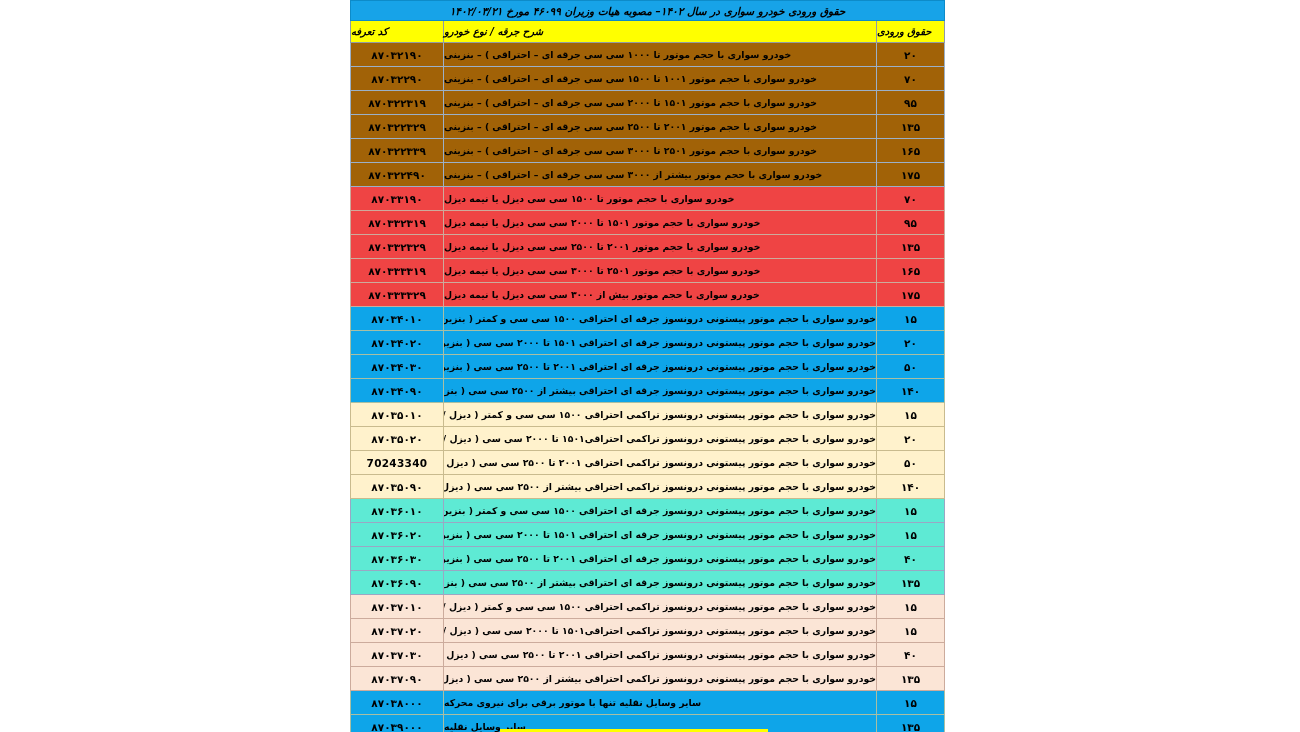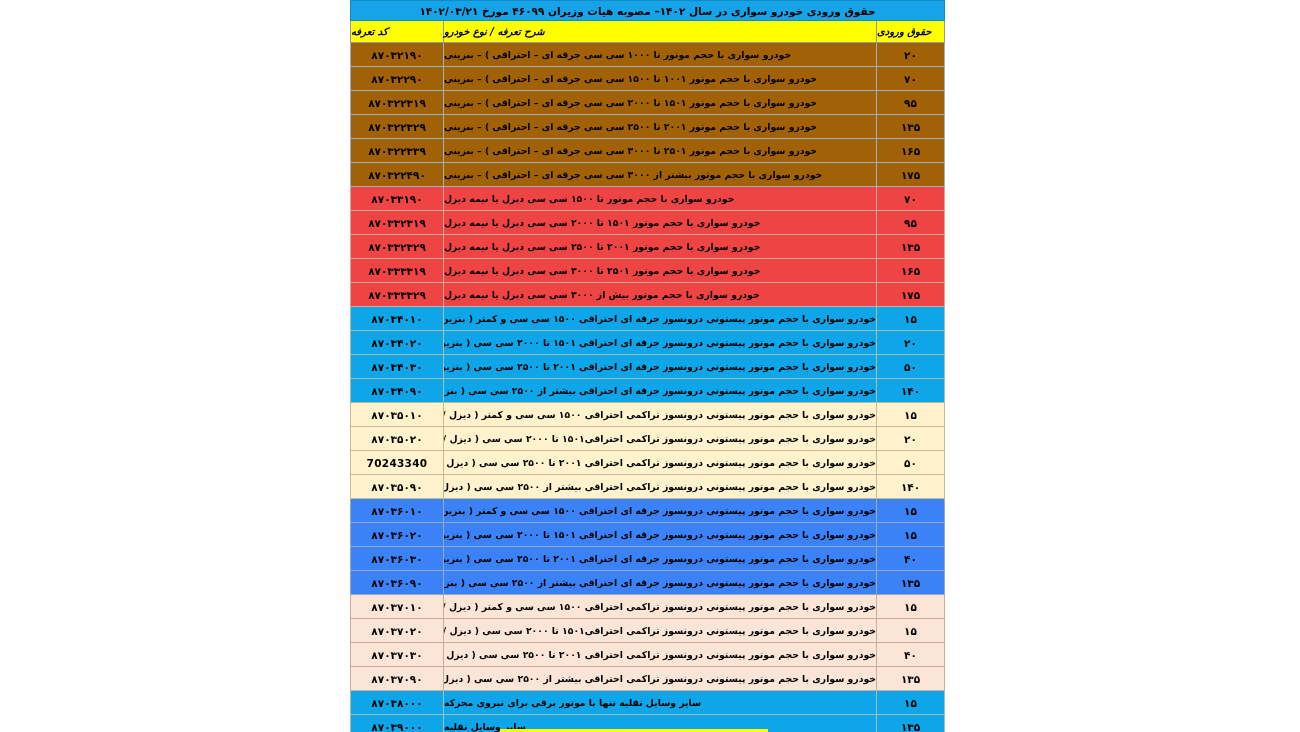--- a/index.html
+++ b/index.html
@@ -38,20 +38,21 @@
   
   tr.title-row td {
     background: #17a3e8;
     color: #000000;
     text-align: center;
     height: 19px;
     font-size: 10.5px;
     letter-spacing: 0px;
     border: 1px solid #0d8bc9;
     white-space: nowrap;
+    font-style: italic;
   }
 
   
   tr.head-row th {
     background: #ffff00;
     text-align: left;
     height: 21px;
     font-size: 10px;
     border: 1px solid #8f9aa6;
     white-space: nowrap;
@@ -82,21 +83,21 @@
     font-size: 10.5px;
     height: 23px;
     letter-spacing: 0.3px;
   }
 
   
   tr.g-petrol   td { background: #a16207; border-color: #9bb0c9; }
   tr.g-diesel   td { background: #ef4444; border-color: #ccab9c; }
   tr.g-hyb-p    td { background: #0ea5e9; border-color: #a9bfa3; }
   tr.g-hyb-d    td { background: #fff2cc; border-color: #c9bb8e; margin-top: 28px; }
-  tr.g-plug-p   td { background: #3b82f6; border-color: #9aa7c4; }
+  tr.g-plug-p   td { background: #5eead4; border-color: #9aa7c4; }
   tr.g-plug-d   td { background: #fbe5d6; border-color: #ccab9c; }
   tr.g-electric td { background: #0ea5e9; border-color: #a9bfa3; }
 
   
   #bottom-marker {
     position: absolute;
     left: 500px;
     top: 729px;
     width: 268px;
     height: 3px;
@@ -112,21 +113,21 @@
       <col class="c-duty">
       <col class="c-desc">
       <col class="c-code">
     </colgroup>
     <thead>
       <tr class="title-row">
         <td colspan="3">حقوق ورودی خودرو سواری در سال ۱۴۰۲– مصوبه  هیات وزیران ۴۶۰۹۹ مورخ ۱۴۰۲/۰۳/۲۱</td>
       </tr>
       <tr class="head-row">
         <th>حقوق ورودی</th>
-        <th>شرح تعرفه / نوع خودرو</th>
+        <th>شرح جرقه / نوع خودرو</th>
         <th>کد تعرفه</th>
       </tr>
     </thead>
     <tbody id="tariff-body">
         <tr class="g-petrol">
           <td class="duty">۲۰</td>
           <td class="desc"><span>خودرو سواری با حجم موتور تا ۱۰۰۰ سی سی جرقه ای – احتراقی ) – بنزینی</span></td>
           <td class="code">۸۷۰۳۲۱۹۰</td>
         </tr>
         <tr class="g-petrol">

